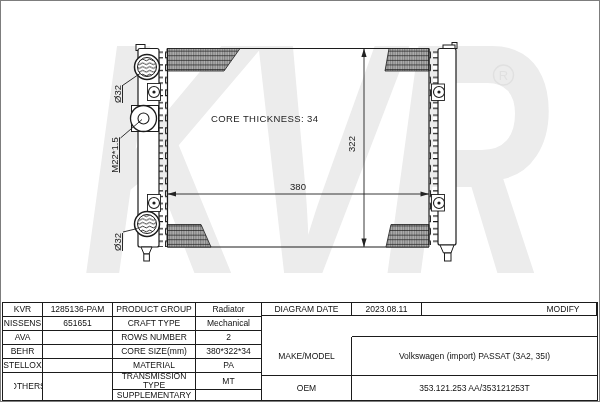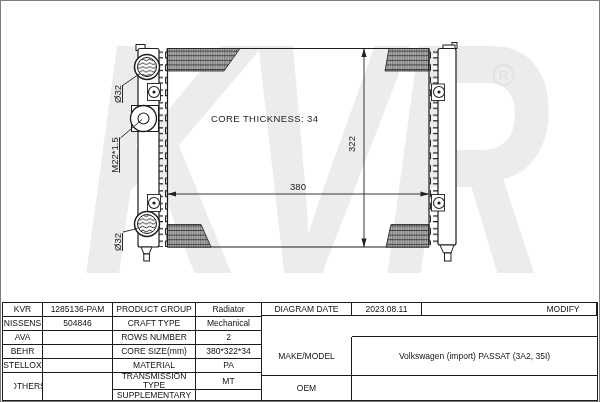--- a/index.html
+++ b/index.html
@@ -148,21 +148,21 @@
   <div class="tbl">
 
     <div class="tg tg-left">
 
       <div class="c">KVR</div>
       <div class="c">1285136-PAM</div>
       <div class="c">PRODUCT GROUP</div>
       <div class="c">Radiator</div>
 
       <div class="c">NISSENS</div>
-      <div class="c">504846</div>
+      <div class="c">651651</div>
       <div class="c">CRAFT TYPE</div>
       <div class="c">Mechanical</div>
 
       <div class="c">AVA</div>
       <div class="c"></div>
       <div class="c">ROWS NUMBER</div>
       <div class="c">2</div>
 
       <div class="c">BEHR</div>
       <div class="c"></div>
@@ -190,16 +190,17 @@
 
       <div class="c">DIAGRAM MODIFY REASON</div>
       <div class="c cs3 nr"></div>
 
       <div class="c">MAKE/MODEL</div>
       <div class="c cs3 nr mk" style="flex-direction:column;">
         <div>Volkswagen (import) PASSAT (3A2, 35I)</div>
       </div>
 
       <div class="c nb">OEM</div>
+      <div class="c cs3 nr nb">353.121.253 AA/353121253T</div>
     </div>
 
   </div>
 </div>
 
 </body></html>

